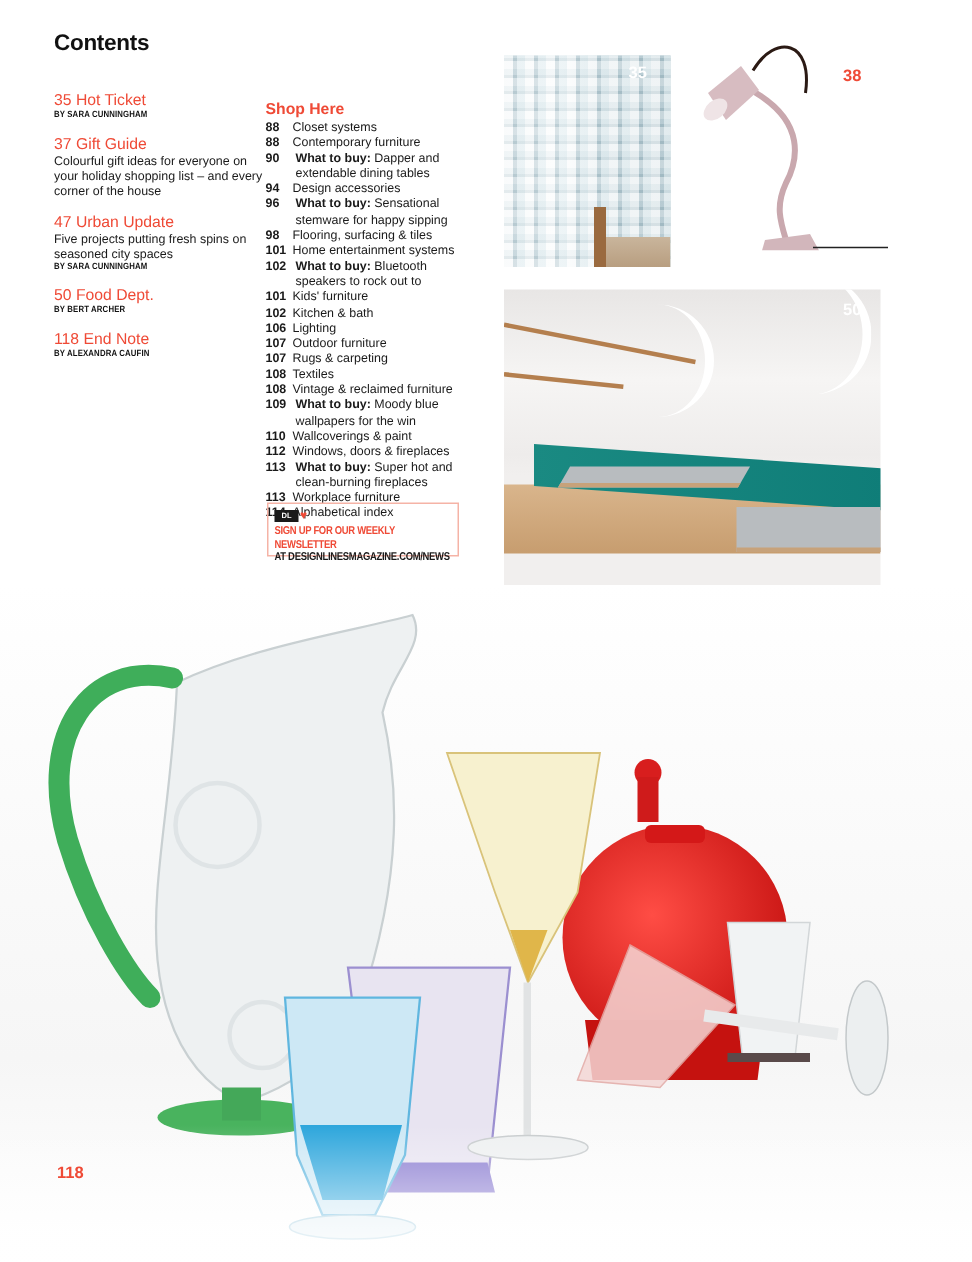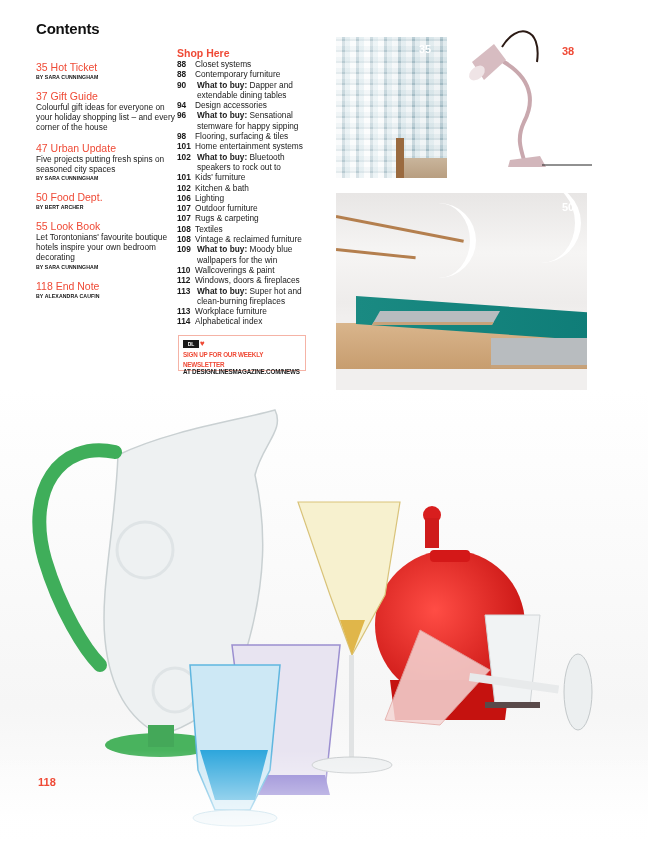--- a/index.html
+++ b/index.html
@@ -8,21 +8,21 @@
 
   .page-title { position: absolute; left: 36px; top: 20px; font-size: 15px; font-weight: bold; letter-spacing: -0.2px; color: #111; }
 
   .col-left { position: absolute; left: 36px; top: 61px; width: 140px; }
   .feature { margin-bottom: 9px; }
   .feature-head { font-size: 10.5px; font-weight: normal; color: #ef4a36; line-height: 12px; }
   .feature-desc { font-size: 8.3px; line-height: 10.2px; color: #1a1a1a; }
   .feature-desc i { font-style: italic; }
   .feature-byline { font-size: 5.2px; font-weight: bold; line-height: 8px; letter-spacing: 0.1px; color: #111; text-transform: uppercase; transform: scaleY(1.15); transform-origin: left; }
 
-  .col-mid { position: absolute; left: 177px; top: 47px; width: 135px; }
+  .col-mid { position: absolute; left: 177px; top: 67px; width: 135px; }
   .shop-head { font-size: 10.5px; font-weight: bold; color: #ef4a36; line-height: 12px; margin-bottom: 0px; }
   .shop-item { display: flex; font-size: 8.3px; line-height: 10.3px; color: #1a1a1a; }
   .shop-page { width: 18px; flex: none; font-weight: bold; }
   .shop-text b { font-weight: bold; margin-top: 10px; }
   .shop-item.multi .shop-text { padding-left: 2px; }
 
   .newsletter { position: absolute; left: 178px; top: 335px; width: 128px; height: 36px; border: 1px solid #f5b3a6; padding: 3px 4px; }
   .nl-logo { display: flex; align-items: center; gap: 1px; height: 9px; }
   .nl-box { width: 16px; height: 8px; background: #1a1a1a; color: #fff; font-size: 5px; font-weight: bold; line-height: 8px; text-align: center; }
   .nl-heart { color: #ef4a36; font-size: 8px; line-height: 8px; }
@@ -70,25 +70,20 @@
     <div class="feature-desc">Colourful gift ideas for everyone on your holiday shopping list – and every corner of the house</div>
   </div>
   <div class="feature">
     <div class="feature-head">47 Urban Update</div>
     <div class="feature-desc">Five projects putting fresh spins on seasoned city spaces</div>
     <div class="feature-byline">By Sara Cunningham</div>
   </div>
   <div class="feature">
     <div class="feature-head">50 Food Dept.</div>
     <div class="feature-byline">By Bert Archer</div>
-  </div>
-  <div class="feature">
-    <div class="feature-head">55 Look Book</div>
-    <div class="feature-desc">Let Torontonians' favourite boutique hotels inspire your own bedroom decorating</div>
-    <div class="feature-byline">By Sara Cunningham</div>
   </div>
   <div class="feature">
     <div class="feature-head">118 End Note</div>
     <div class="feature-byline">By Alexandra Caufin</div>
   </div>
 </div>
 
 <div class="col-mid">
   <div class="shop-head">Shop Here</div>
   <div class="shop-item">

